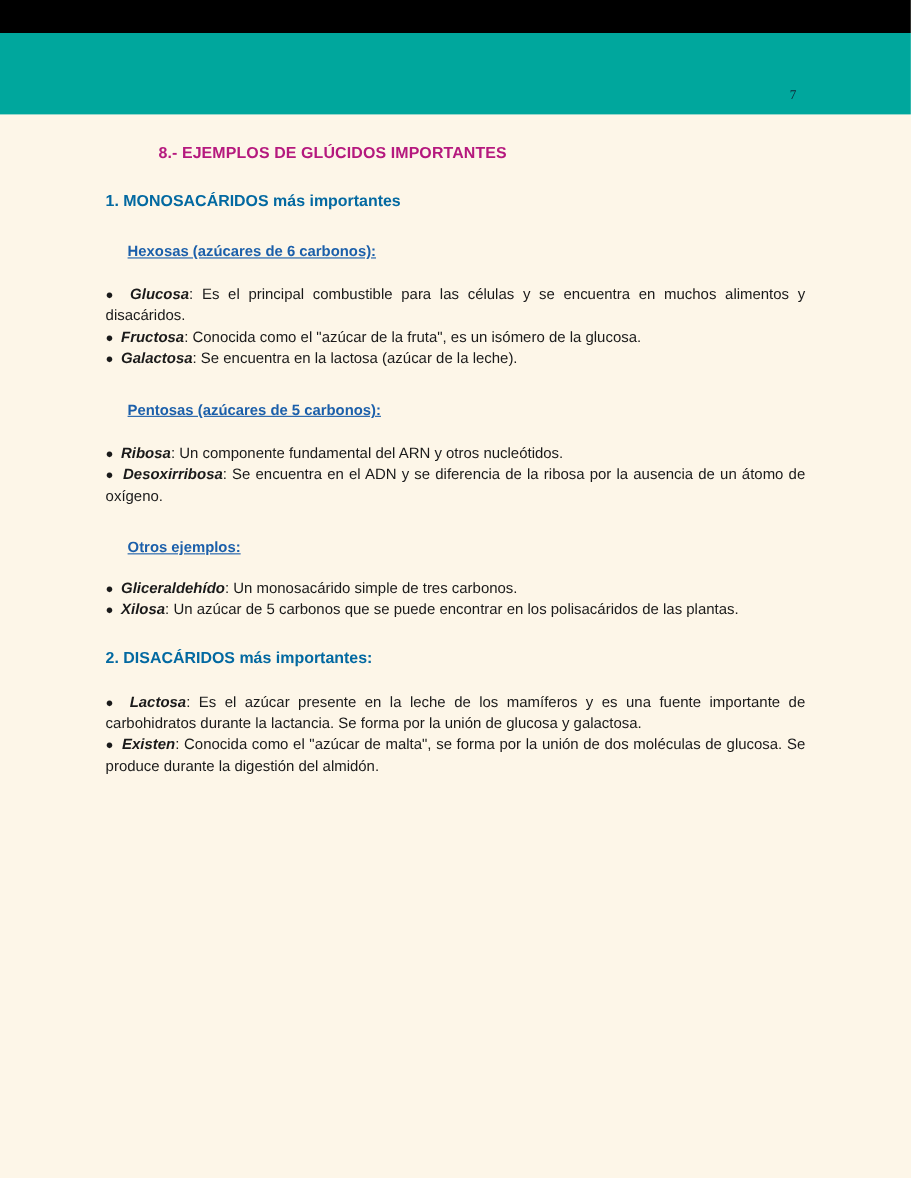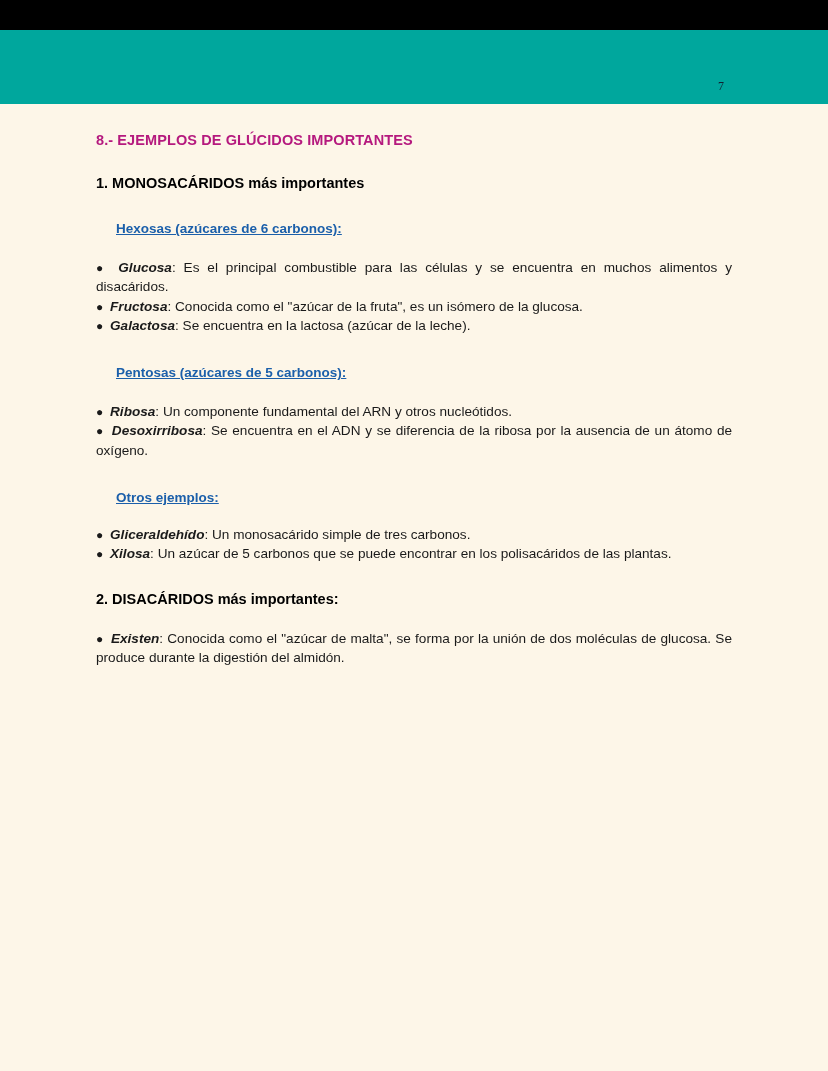--- a/index.html
+++ b/index.html
@@ -42,25 +42,26 @@
   .content {
     padding: 0 96px 0 96px;
   }
   .section-title {
     color: #b5197e;
     font-size: 14.5px;
     font-weight: bold;
     margin-top: 28px;
     margin-bottom: 0;
     letter-spacing: 0.1px;
+    margin-left: 48px;
   }
   .subsection-title {
     font-size: 14.5px;
     font-weight: bold;
-    color: #000000;
+    color: #0369a1;
     margin-top: 27px;
     margin-bottom: 0;
   }
   .group-heading {
     font-size: 13.5px;
     font-weight: bold;
     color: #1b5faa;
     text-decoration: underline;
     margin-top: 30px;
     margin-bottom: 0;
@@ -148,18 +149,22 @@
         <span class="dot">●</span>
         <b>Xilosa</b><span>: Un azúcar de 5 carbonos que se puede encontrar en los polisacáridos de las plantas.</span>
       </li>
     </ul>
 
     <div class="subsection-title">2. DISACÁRIDOS más importantes:</div>
 
     <ul class="bullet-list">
       <li class="bullet-item">
         <span class="dot">●</span>
+        <b>Lactosa</b><span>: Es el azúcar presente en la leche de los mamíferos y es una fuente importante de carbohidratos durante la lactancia. Se forma por la unión de glucosa y galactosa.</span>
+      </li>
+      <li class="bullet-item">
+        <span class="dot">●</span>
         <b>Existen</b><span>: Conocida como el "azúcar de malta", se forma por la unión de dos moléculas de glucosa. Se produce durante la digestión del almidón.</span>
       </li>
     </ul>
 
   </div>
 </div>
 
 </body></html>

